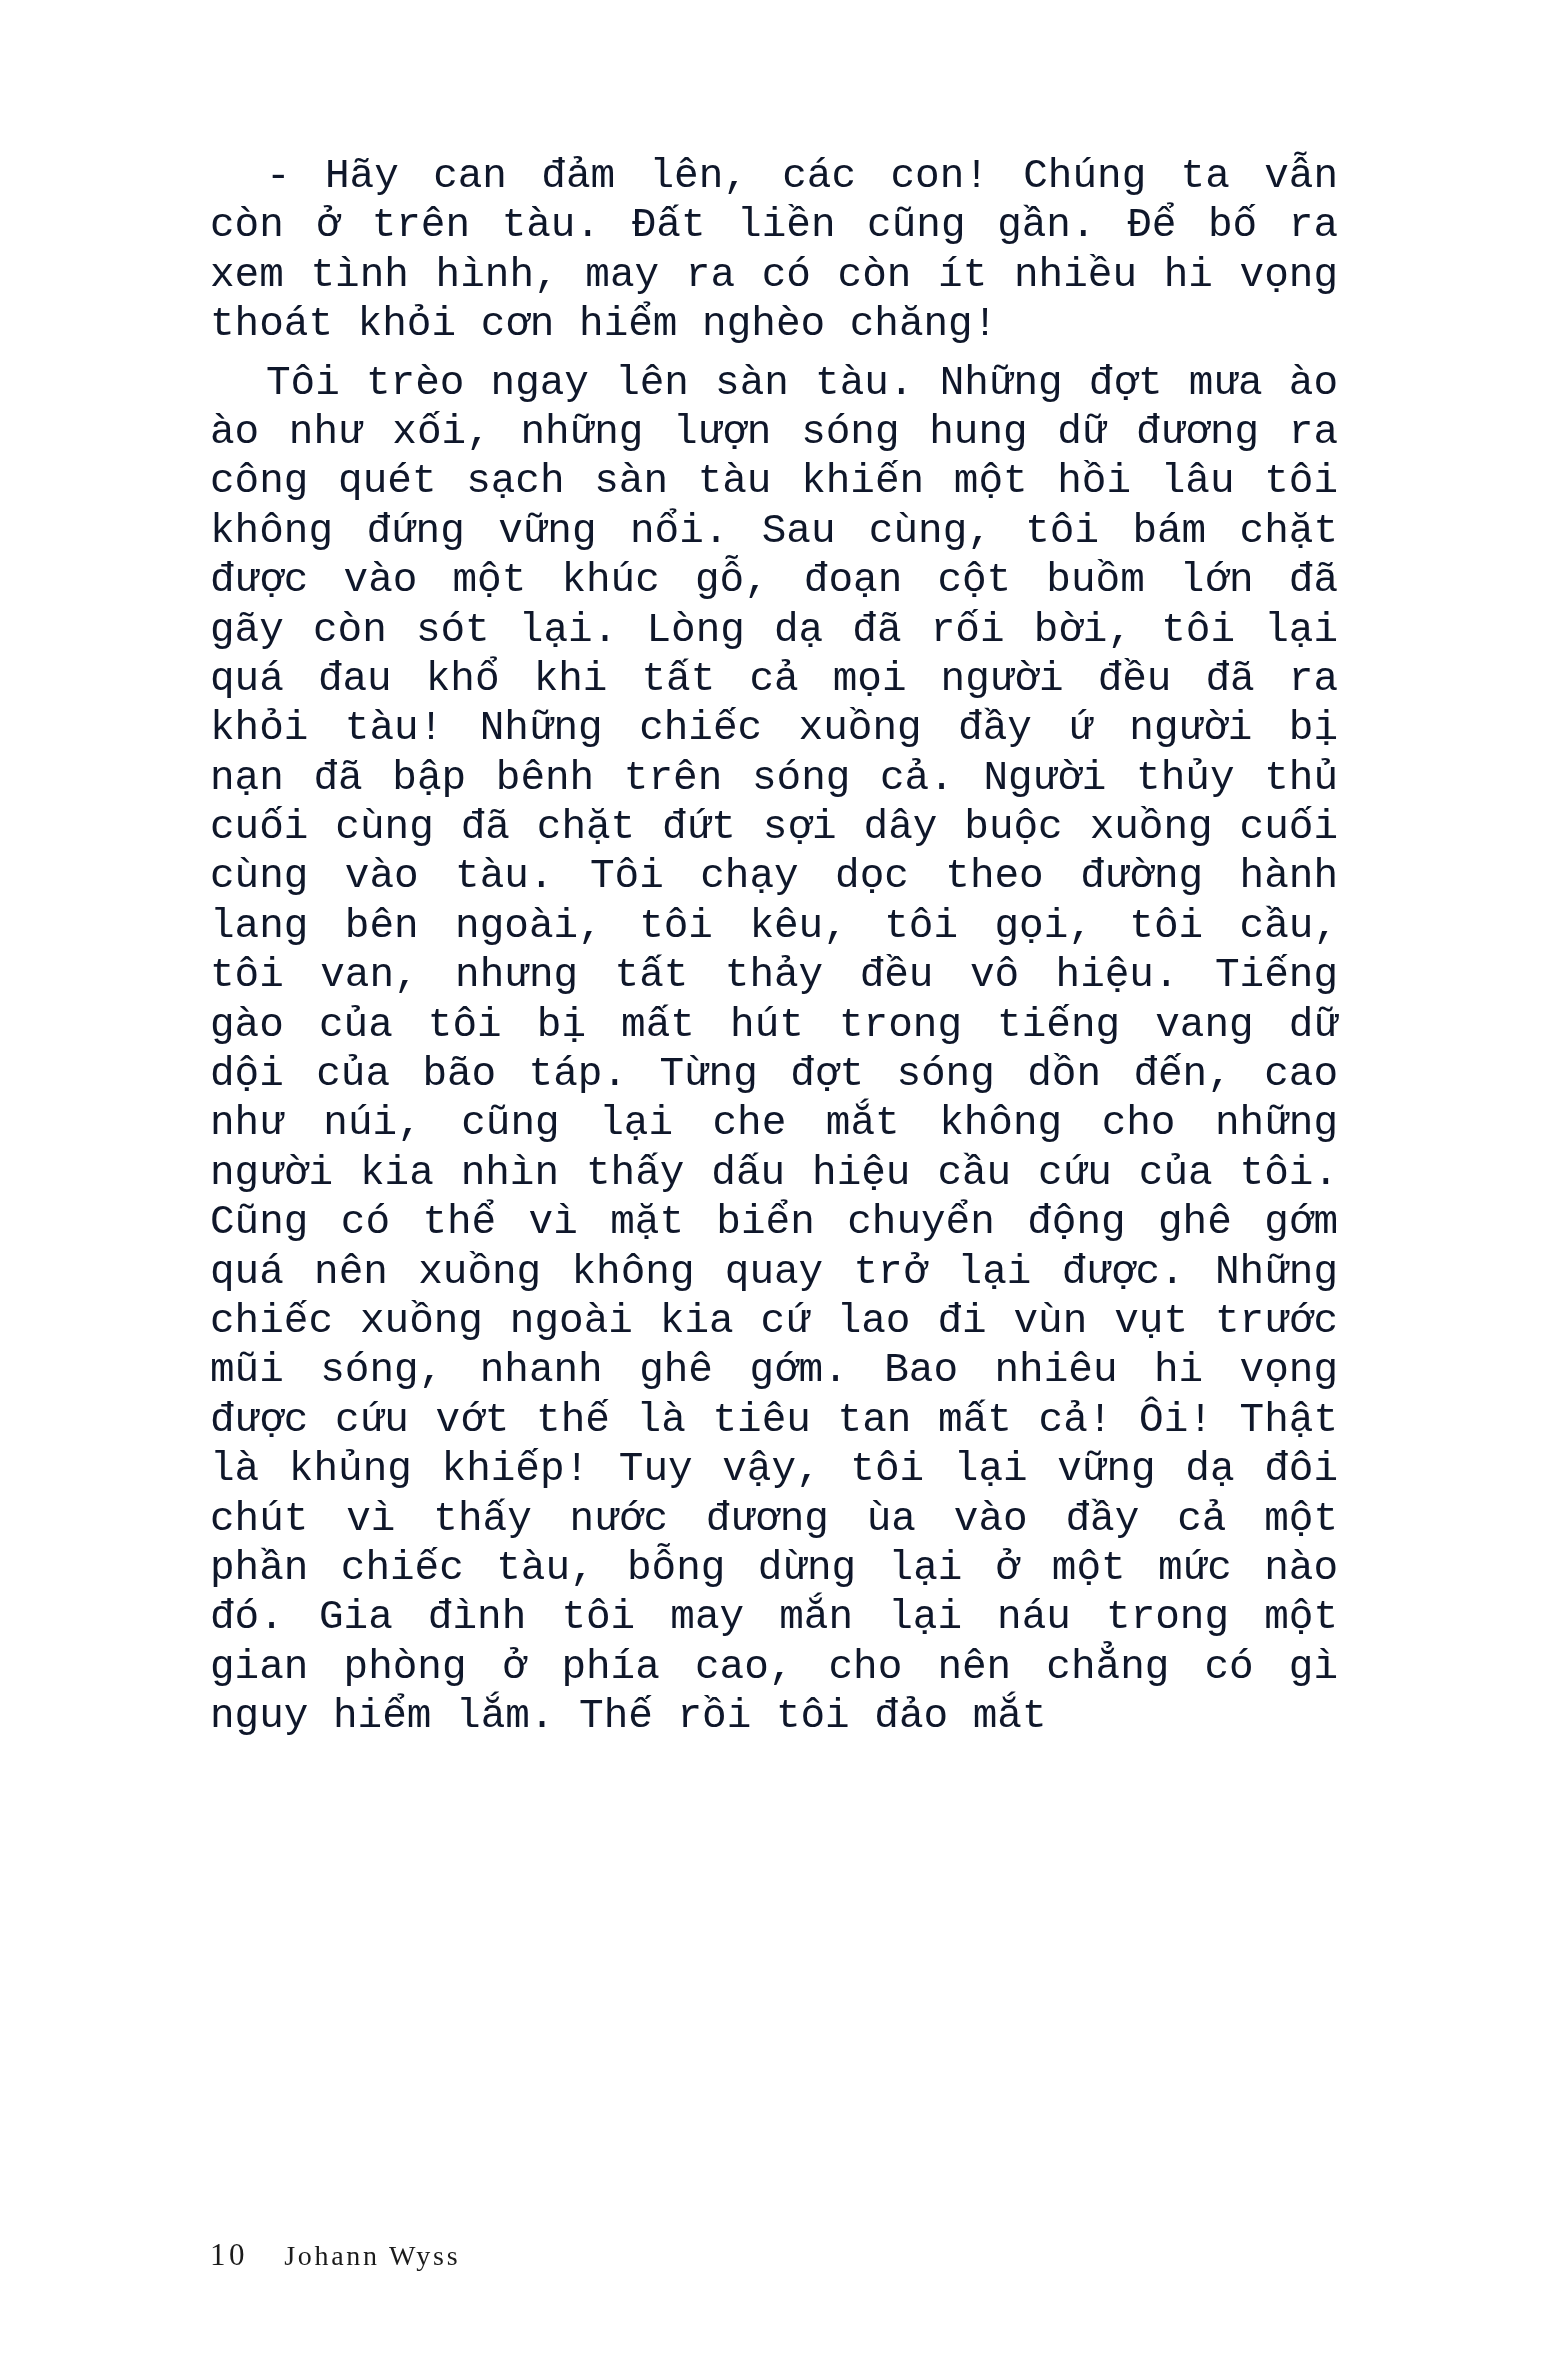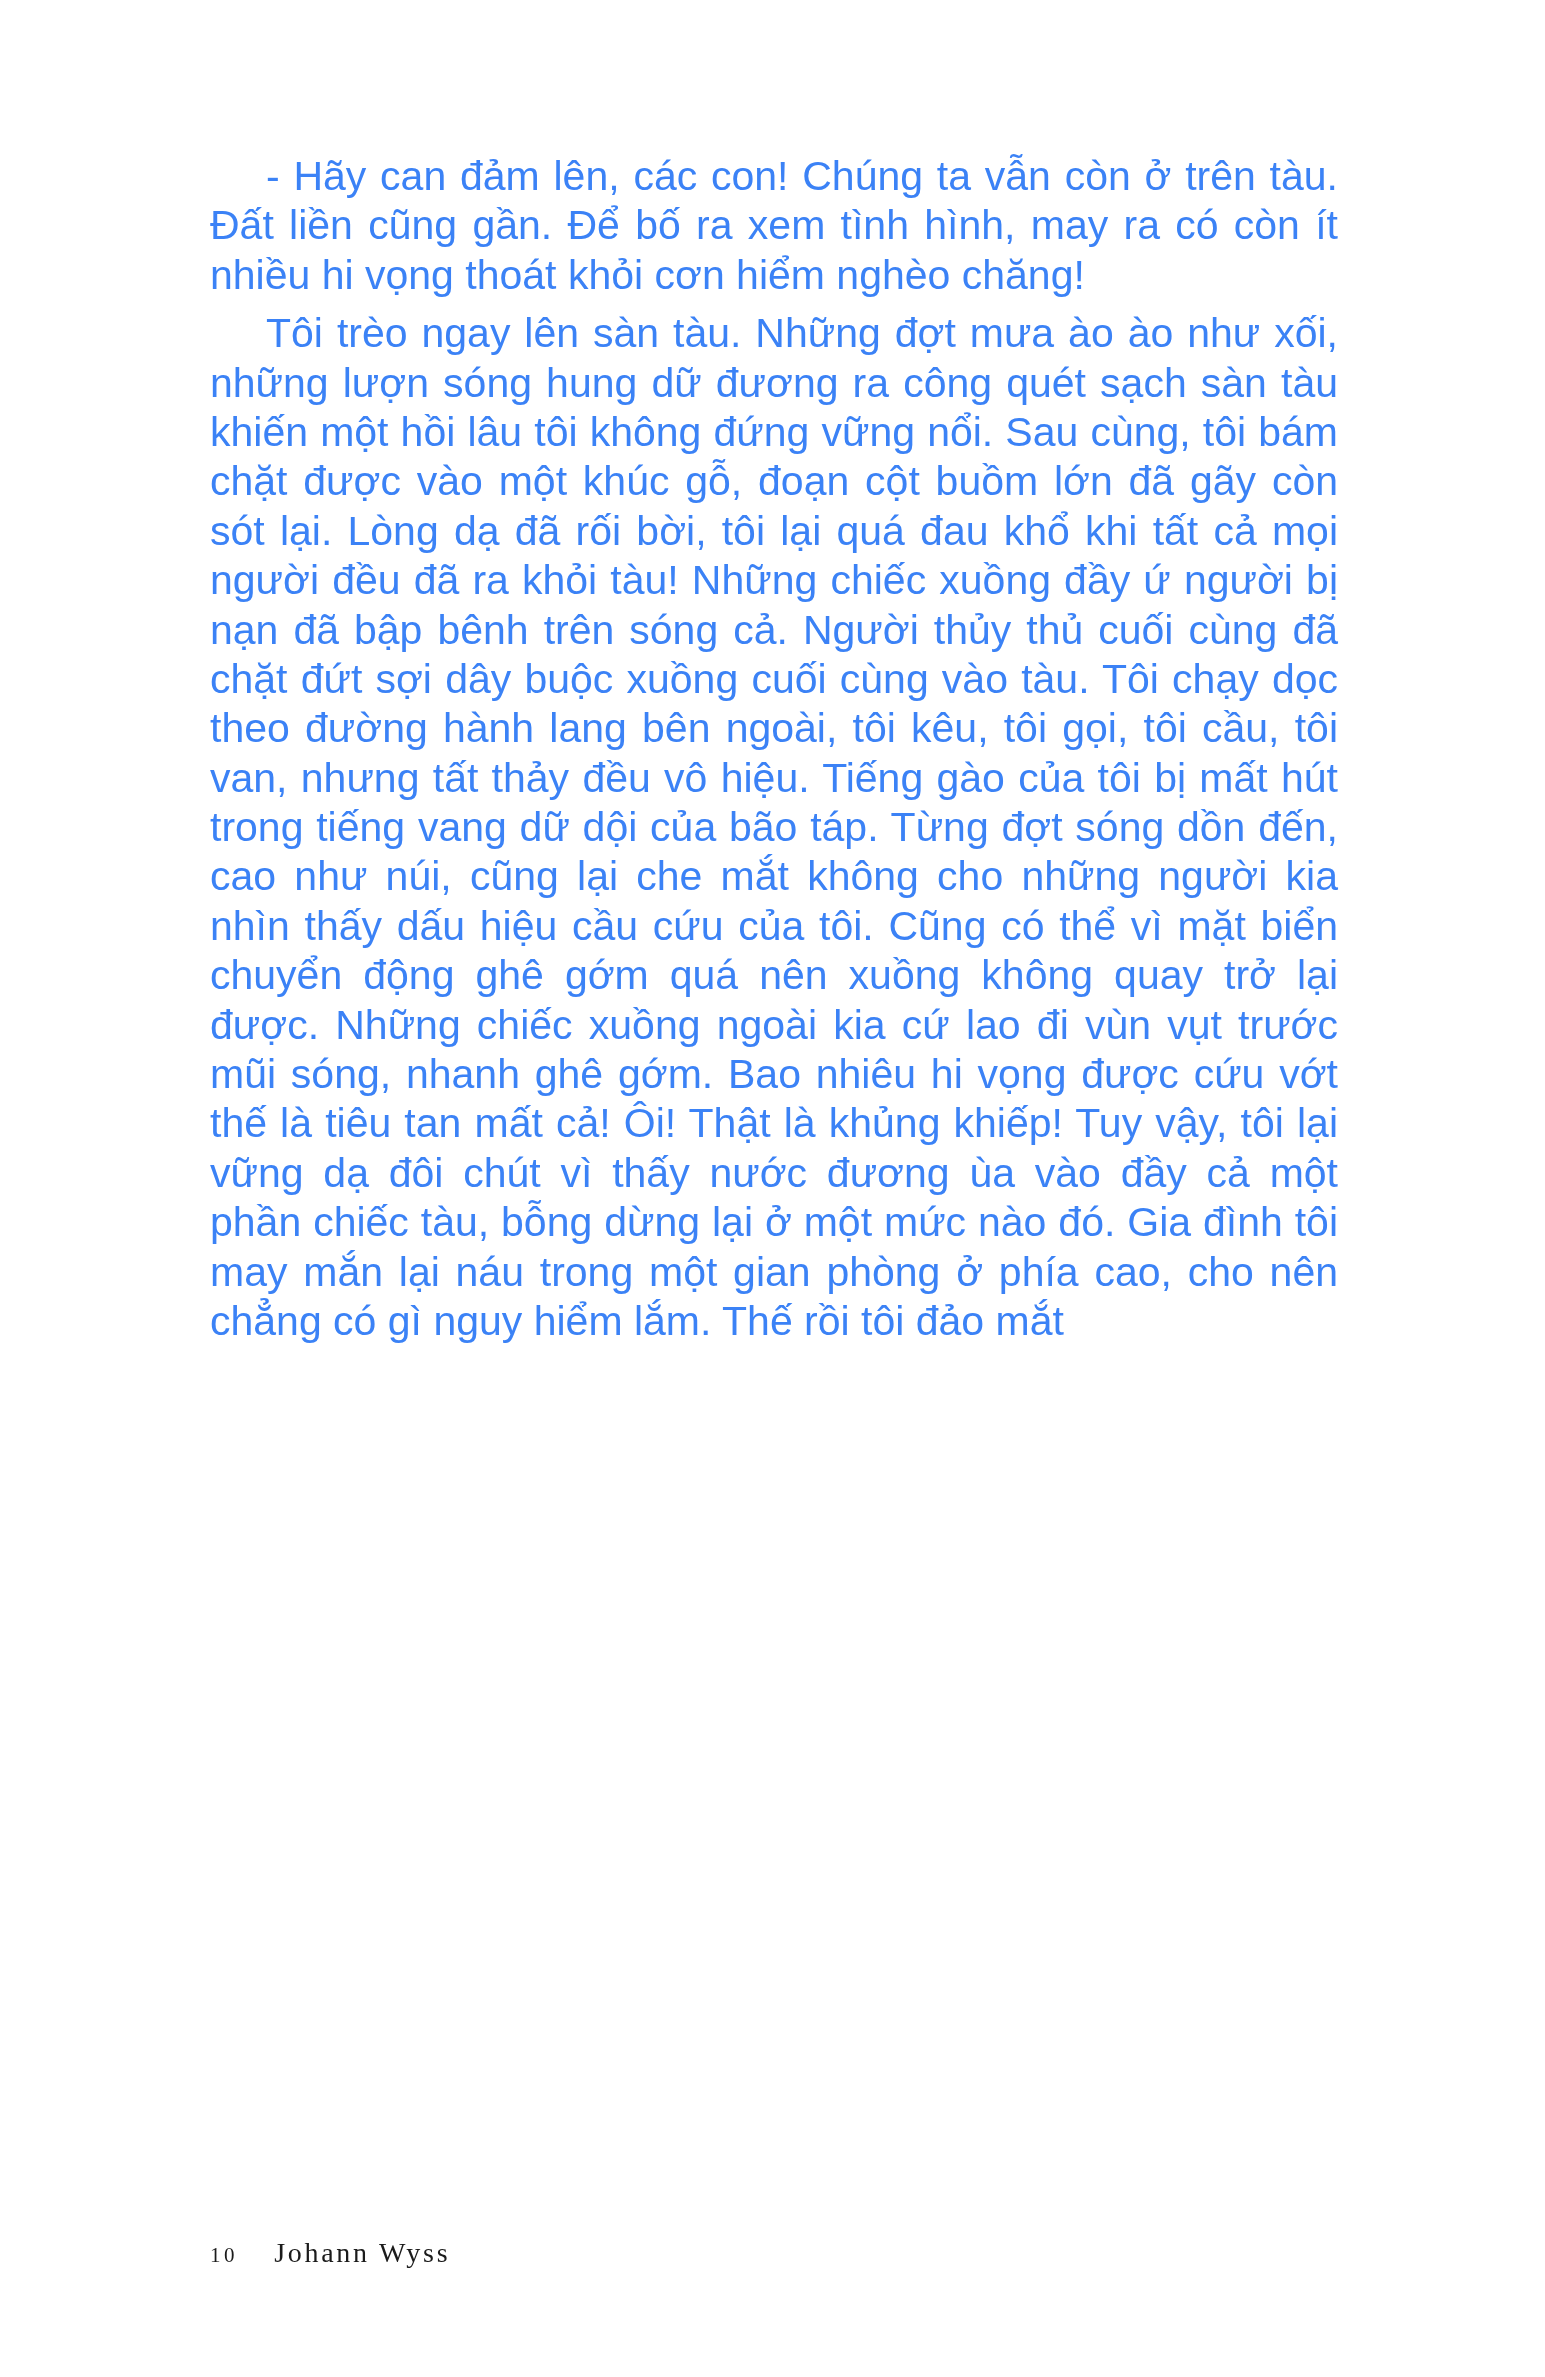--- a/index.html
+++ b/index.html
@@ -15,24 +15,24 @@
     box-sizing: border-box;
     overflow: hidden;
   }
   .content {
     position: absolute;
     left: 210px;
     top: 152px;
     width: 1128px;
   }
   .para {
-    font-family: Liberation Sans, sans-serif;
+    font-family: Liberation Mono, monospace;
     font-size: 41px;
     line-height: 1.205;
-    color: #3b82f6;
+    color: #0f172a;
     text-align: justify;
     text-justify: inter-word;
     margin: 0 0 7.2px 0;
     hyphens: none;
   }
   .para.indent {
     text-indent: 56px;
     margin-top: 9px;
   }
   .para.first {
@@ -43,21 +43,21 @@
     left: 210px;
     top: 2237px;
     width: 1128px;
     display: flex;
     align-items: baseline;
     gap: 36px;
     font-family: "Liberation Serif", "DejaVu Serif", serif;
     color: #1b1b1b;
   }
   .folio {
-    font-size: 21px;
+    font-size: 31px;
     letter-spacing: 3.6px;
   }
   .running-head {
     font-size: 28px;
     letter-spacing: 2.7px;
   }
 </style>
 </head>
 <body>
 

